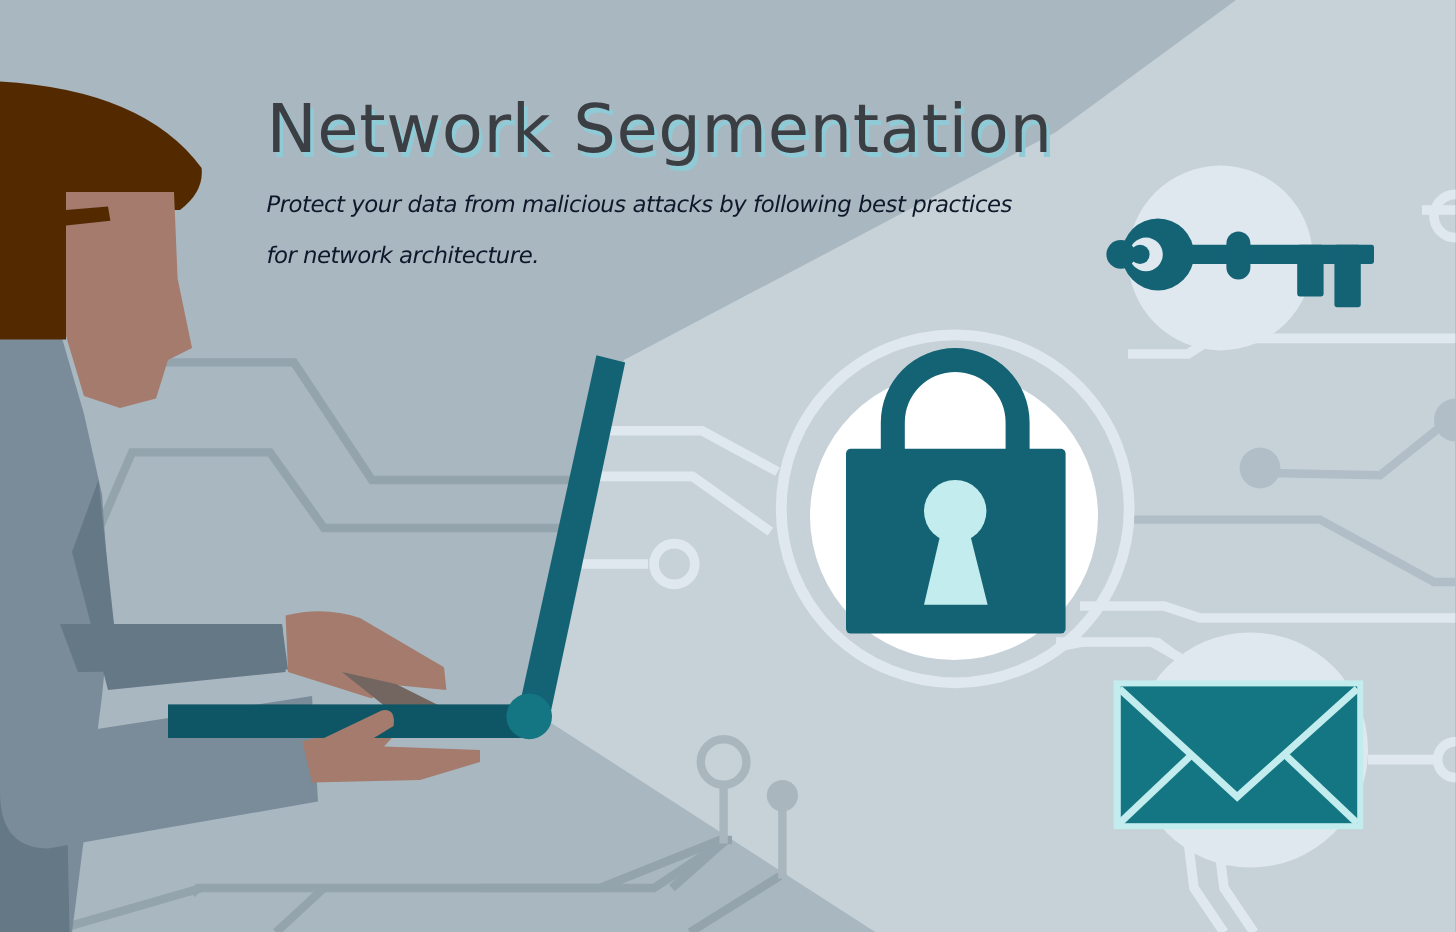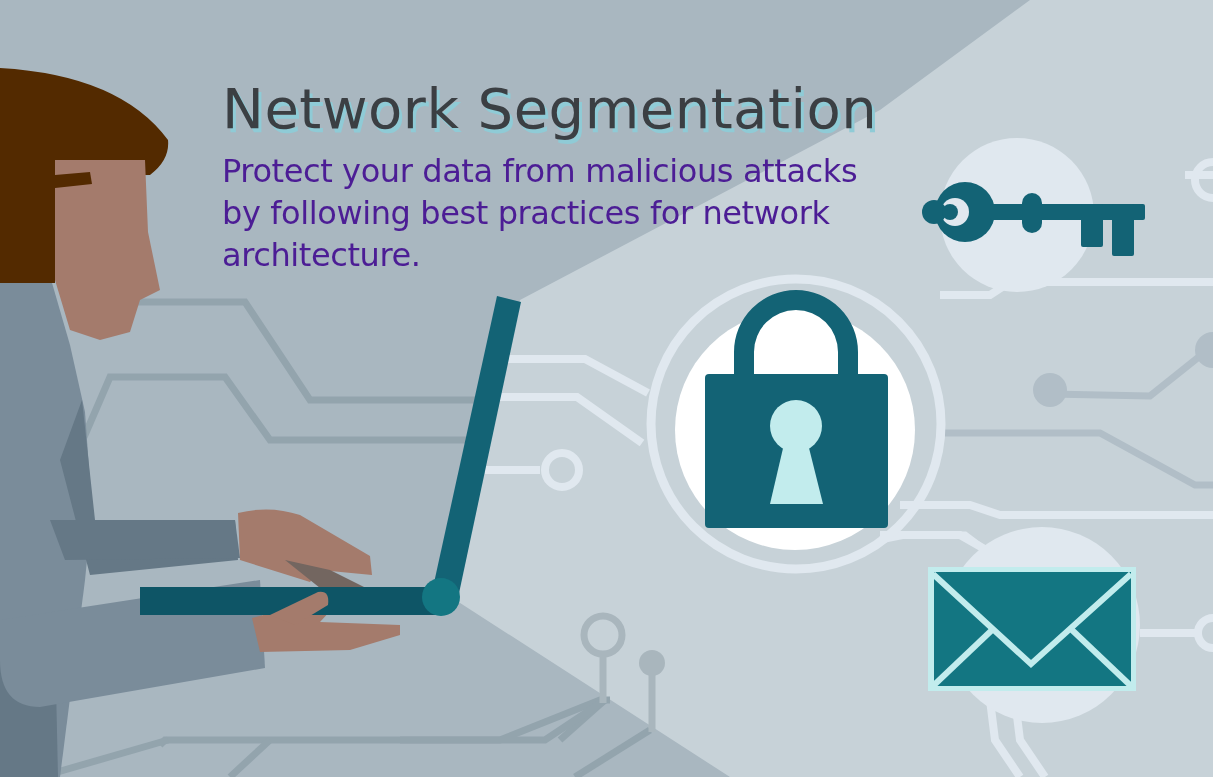--- a/index.html
+++ b/index.html
@@ -1,20 +1,20 @@
 <!DOCTYPE html>
 <html><head>
 <meta charset="utf-8">
 <style>
   html,body{margin:0;padding:0;}
   body{width:1213px;height:777px;overflow:hidden;background:#a9b7c0;position:relative;font-family:"DejaVu Sans","Liberation Sans",sans-serif;}
   #scene{position:absolute;left:0;top:0;width:1213px;height:777px;}
   .title{position:absolute;left:222px;top:76px;font-size:56px;font-weight:normal;color:#3b3f43;letter-spacing:0.5px;white-space:nowrap;
          text-shadow:3px 4px 0 #8fcbd6;margin:0;font-family:"DejaVu Sans","Liberation Sans",sans-serif;text-align:right;}
-  .subtitle{position:absolute;left:222px;top:150px;width:640px;font-size:32px;line-height:42px;color:#4c1d95;margin:0;font-family:"DejaVu Sans","Liberation Sans",sans-serif;letter-spacing:-0.4px;}
+  .subtitle{position:absolute;left:222px;top:150px;width:640px;font-size:19px;line-height:42px;color:#0f172a;margin:0;font-family:"DejaVu Sans","Liberation Sans",sans-serif;letter-spacing:-0.4px;font-style:italic;}
 </style>
 </head>
 <body>
 
 <svg id="scene" width="1213" height="777" viewBox="0 0 1213 777" xmlns="http://www.w3.org/2000/svg">
 
   <rect x="0" y="0" width="1213" height="777" fill="#a9b7c0"></rect>
   <polygon points="1030,0 1213,0 1213,777 730,777 440,590 520,300 880,110" fill="#c7d2d8"></polygon>
 
   <g fill="none" stroke="#93a4ad" stroke-width="7">

